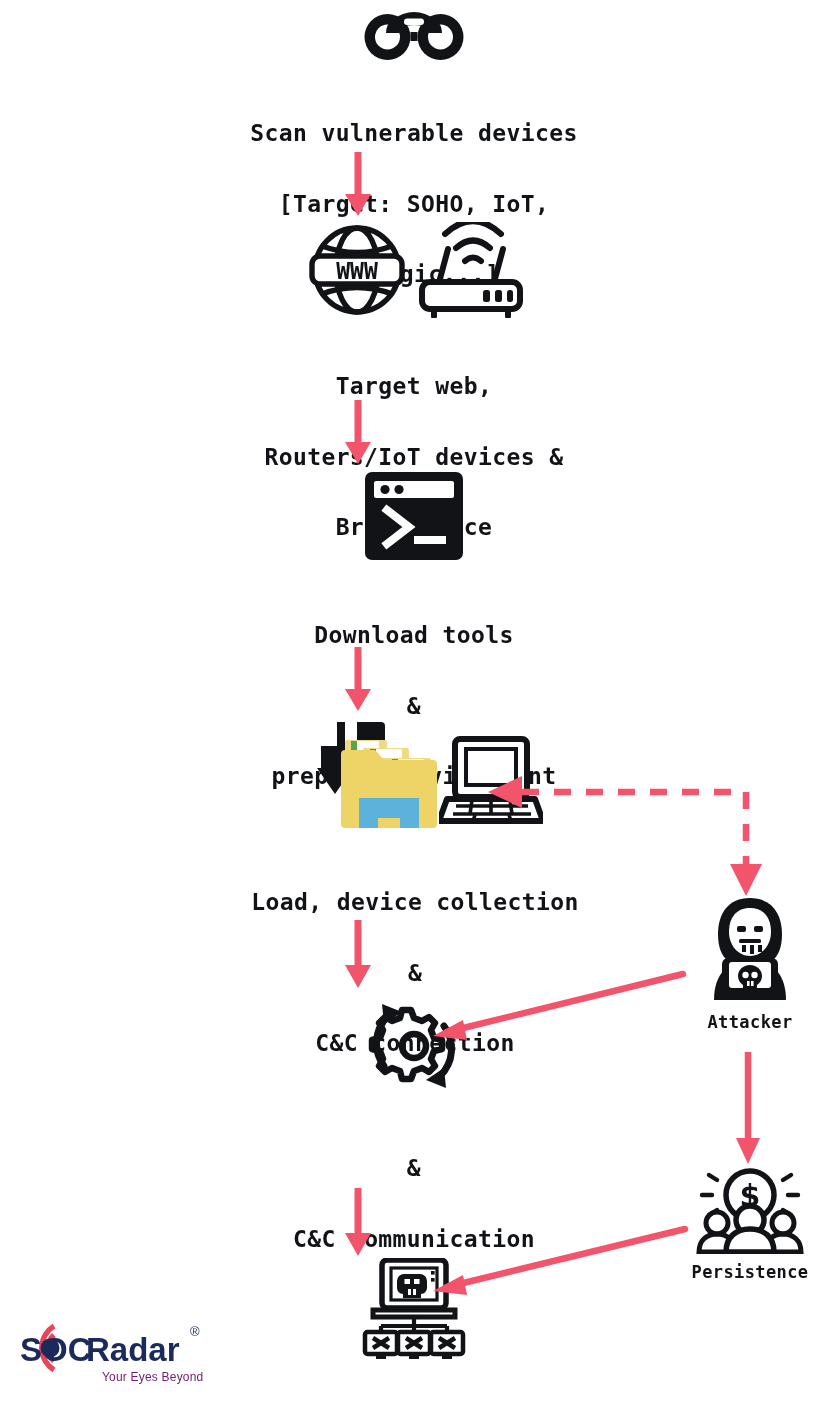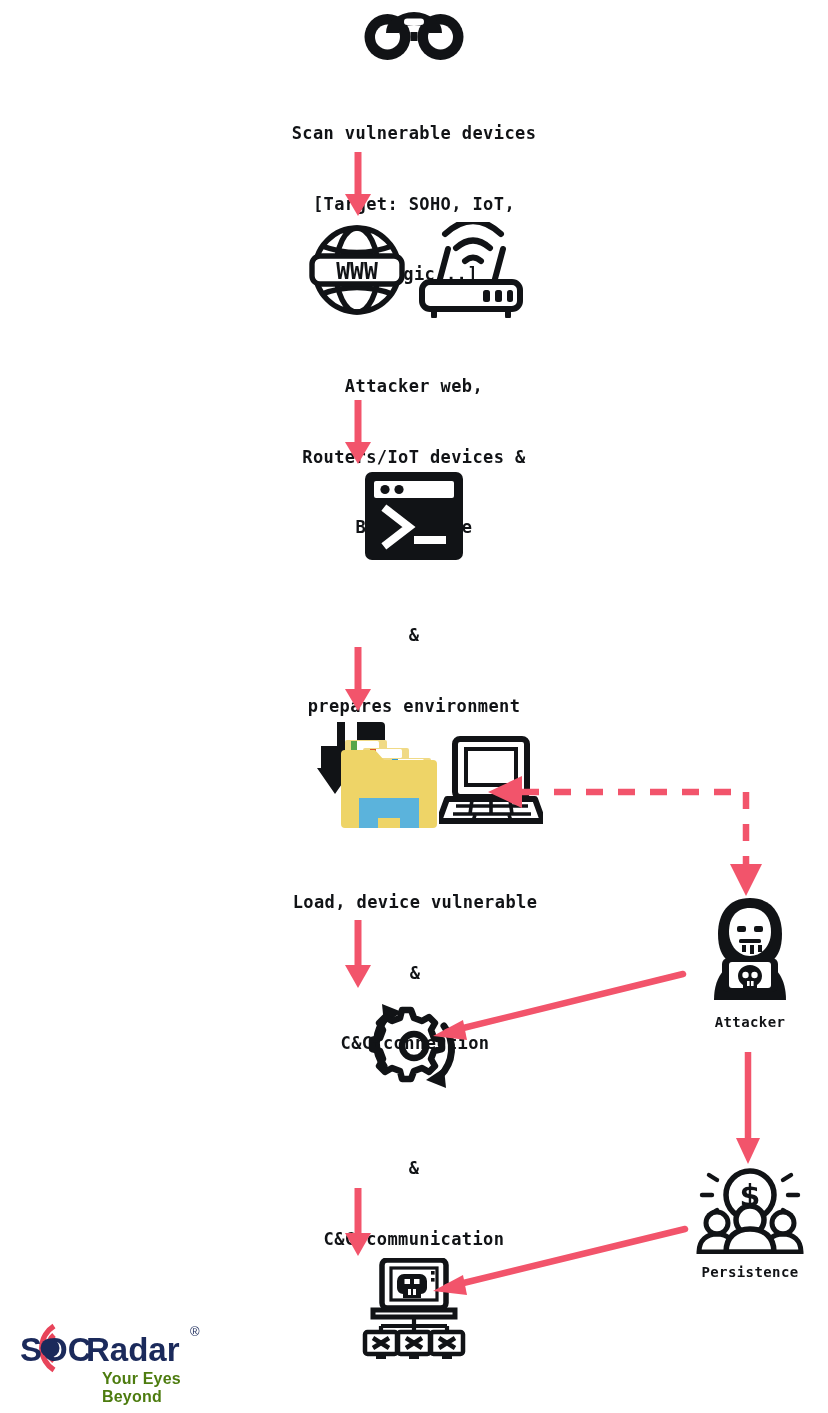--- a/index.html
+++ b/index.html
@@ -6,30 +6,30 @@
   body{
     width:828px;height:1413px;position:relative;overflow:hidden;
     font-family:"DejaVu Sans Mono","Liberation Mono",monospace;
   }
   .stage{position:absolute;inset:0;}
   .node{position:absolute;display:flex;flex-direction:column;align-items:center;}
   .icon{display:block;}
   .caption{
     text-align:center;color:#111316;font-weight:700;
     font-family:"DejaVu Sans Mono","Liberation Mono",monospace;
-    font-size:17px;line-height:23.5px;letter-spacing:0.4px;
+    font-size:23px;line-height:23.5px;letter-spacing:0.4px;
     white-space:pre;
   }
-  .caption.small{font-size:14px;line-height:22px;}
+  .caption.small{font-size:17px;line-height:22px;}
   .arrow{position:absolute;}
   .logo{position:absolute;left:14px;top:1318px;width:200px;height:78px;}
   .logo-tag{
     position:absolute;left:88px;top:52px;
     font-family:"Liberation Sans","DejaVu Sans",sans-serif;
-    font-size:16px;color:#4d7c0f;letter-spacing:0.2px;font-weight:700;
+    font-size:12px;color:#701a75;letter-spacing:0.2px;font-weight:400;
   }
   .logo-reg{
     position:absolute;left:176px;top:6px;
     font-family:"Liberation Sans","DejaVu Sans",sans-serif;
     font-size:13px;color:#1b2a5b;
   }
 </style>
 </head>
 <body>
 
@@ -84,41 +84,42 @@
           <rect x="80" y="68" width="7" height="12" rx="2.5"></rect>
           <rect x="92" y="68" width="6" height="12" rx="2.5"></rect>
         </g>
         <g stroke="#111316" stroke-width="6" stroke-linecap="round">
           <line x1="19" y1="88" x2="19" y2="94"></line>
           <line x1="93" y1="88" x2="93" y2="94"></line>
         </g>
       </svg>
     </div>
     <div class="caption" style="margin-top:10px;">
-      <div>Attacker web,</div>
+      <div>Target web,</div>
       <div>Routers/IoT devices &amp;</div>
       <div>Brute Force</div>
     </div>
   </div>
 
   <svg class="arrow" style="left:340px;top:398px;" width="36" height="68" viewBox="0 0 36 68">
     <line x1="18" y1="2" x2="18" y2="48" stroke="#F2546B" stroke-width="7"></line>
     <polygon points="18,66 5,44 31,44" fill="#F2546B"></polygon>
   </svg>
 
   <div class="node" style="left:214px;top:470px;width:400px;">
     <svg class="icon" width="102" height="92" viewBox="0 0 102 92">
       <rect x="2" y="2" width="98" height="88" rx="7" fill="#111316"></rect>
       <rect x="11" y="11" width="80" height="17" rx="2" fill="#fff"></rect>
       <circle cx="22" cy="19.5" r="4.6" fill="#111316"></circle>
       <circle cx="36" cy="19.5" r="4.6" fill="#111316"></circle>
       <path d="M24 40 L46 57 L24 74" fill="none" stroke="#fff" stroke-width="8" stroke-linecap="square"></path>
       <rect x="51" y="66" width="32" height="8" fill="#fff"></rect>
     </svg>
     <div class="caption" style="margin-top:15px;">
+      <div>Download tools</div>
       <div>&amp;</div>
       <div>prepares environment</div>
     </div>
   </div>
 
   <svg class="arrow" style="left:340px;top:645px;" width="36" height="68" viewBox="0 0 36 68">
     <line x1="18" y1="2" x2="18" y2="48" stroke="#F2546B" stroke-width="7"></line>
     <polygon points="18,66 5,44 31,44" fill="#F2546B"></polygon>
   </svg>
 
@@ -153,21 +154,21 @@
           <line x1="14" y1="78" x2="92" y2="78"></line>
           <line x1="33" y1="64" x2="31" y2="78"></line>
           <line x1="52" y1="64" x2="52" y2="78"></line>
           <line x1="71" y1="64" x2="73" y2="78"></line>
           <line x1="36" y1="79" x2="34" y2="85"></line>
           <line x1="70" y1="79" x2="72" y2="85"></line>
         </g>
       </svg>
     </div>
     <div class="caption" style="margin-top:12px;">
-      <div>Load, device vulnerable</div>
+      <div>Load, device collection</div>
       <div>&amp;</div>
       <div>C&amp;C connection</div>
     </div>
   </div>
 
   <svg class="arrow" style="left:478px;top:770px;" width="300" height="130" viewBox="0 0 300 130">
     <path d="M44 22 H268 V100" fill="none" stroke="#F2546B" stroke-width="6.5" stroke-dasharray="17 15" stroke-linecap="butt"></path>
     <polygon points="10,22 44,6 44,38" fill="#F2546B"></polygon>
     <polygon points="268,126 252,94 284,94" fill="#F2546B"></polygon>
   </svg>

